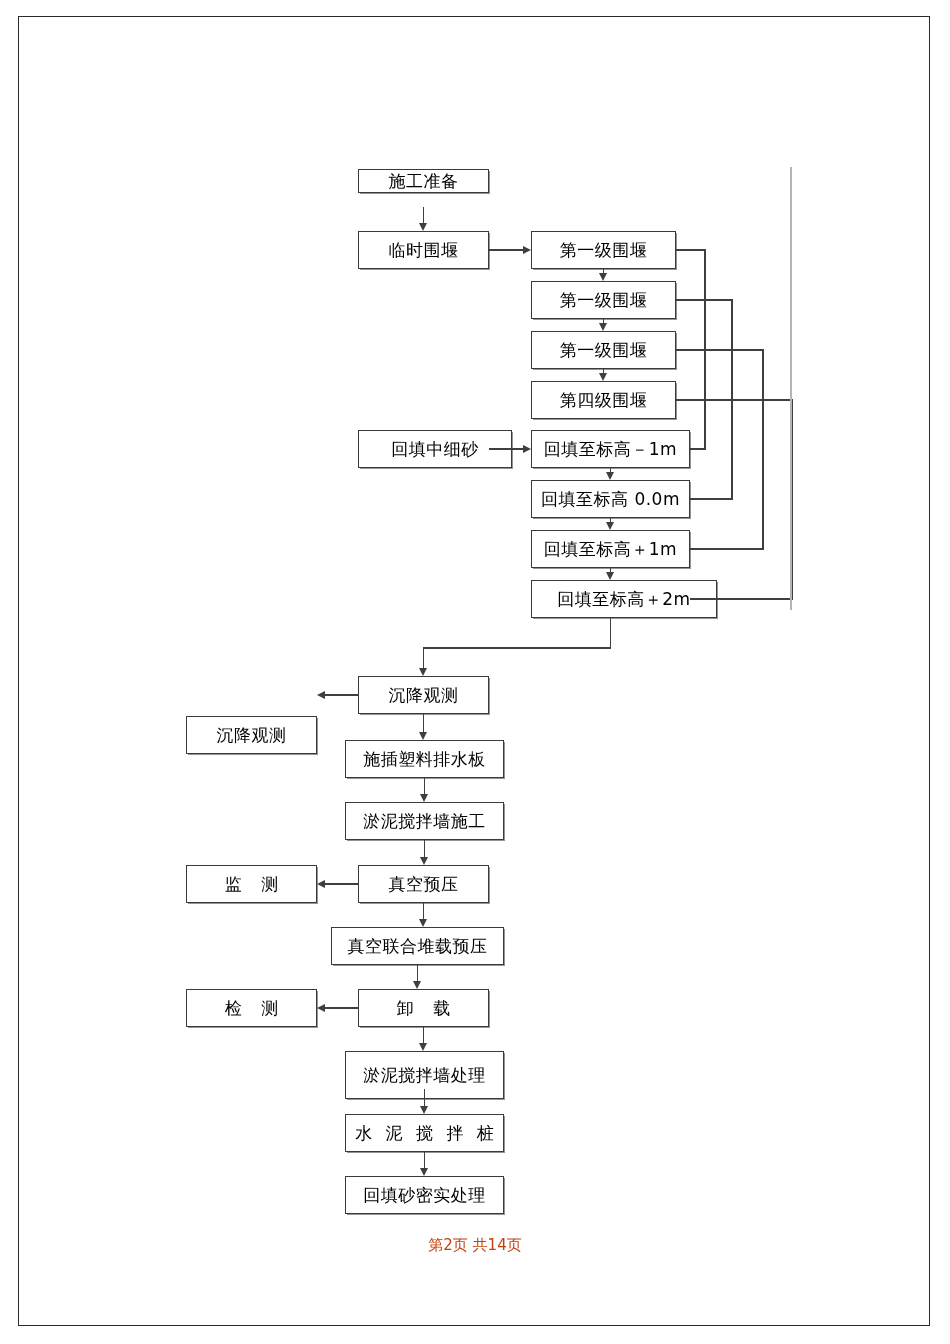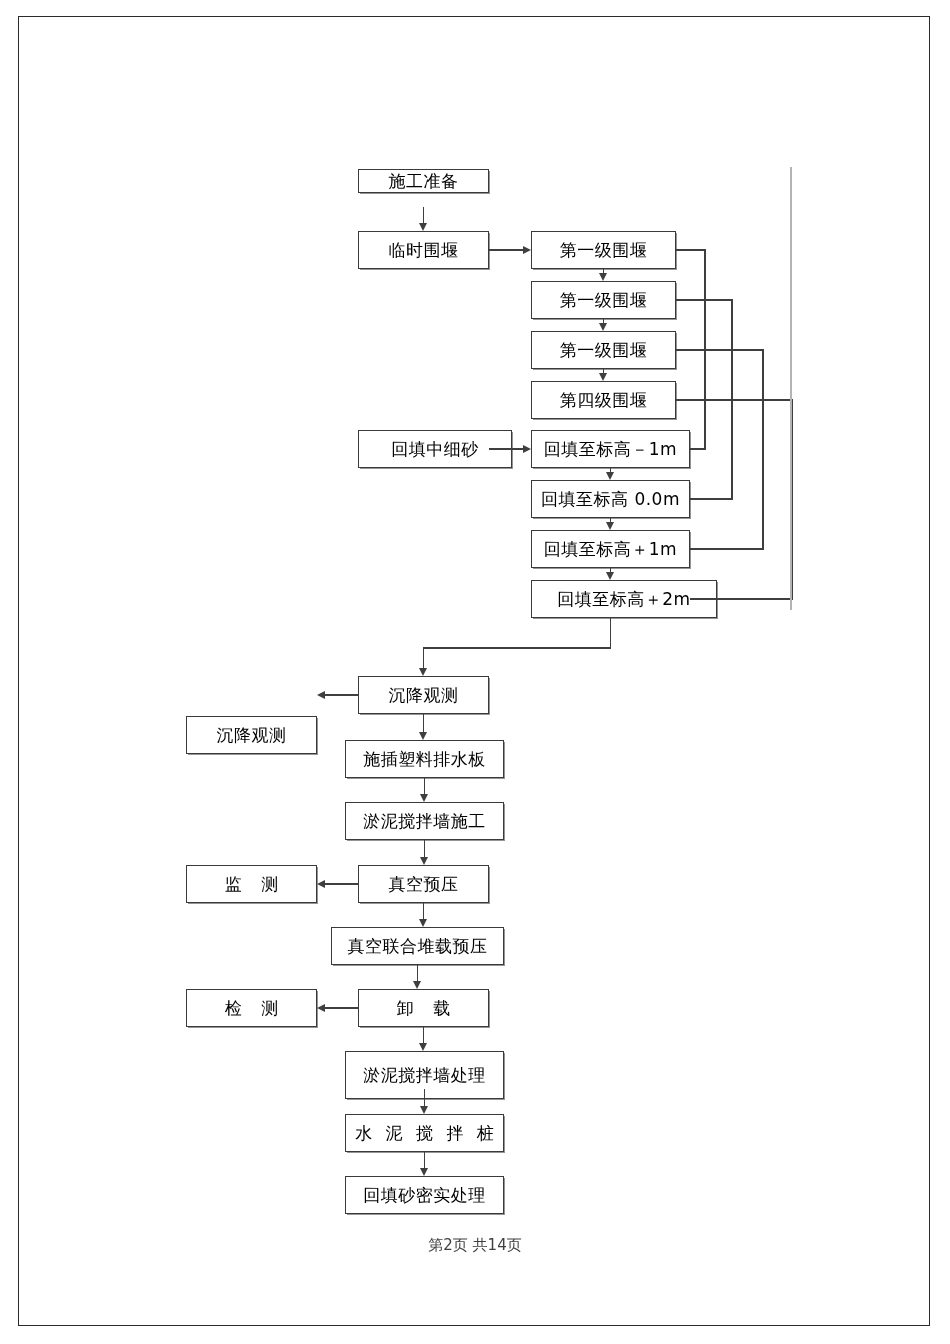--- a/index.html
+++ b/index.html
@@ -87,21 +87,21 @@
     border-left: 8px solid #3f3f3f;
   }
   
   .footer {
     position: absolute;
     left: 0;
     top: 1236px;
     width: 950px;
     text-align: center;
     font-size: 15px;
-    color: #404040;
+    color: #c2410c;
   }
 </style>
 </head>
 <body>
 
 <div id="page">
 
   <div class="page-frame"></div>
 
   <div id="diagram">

